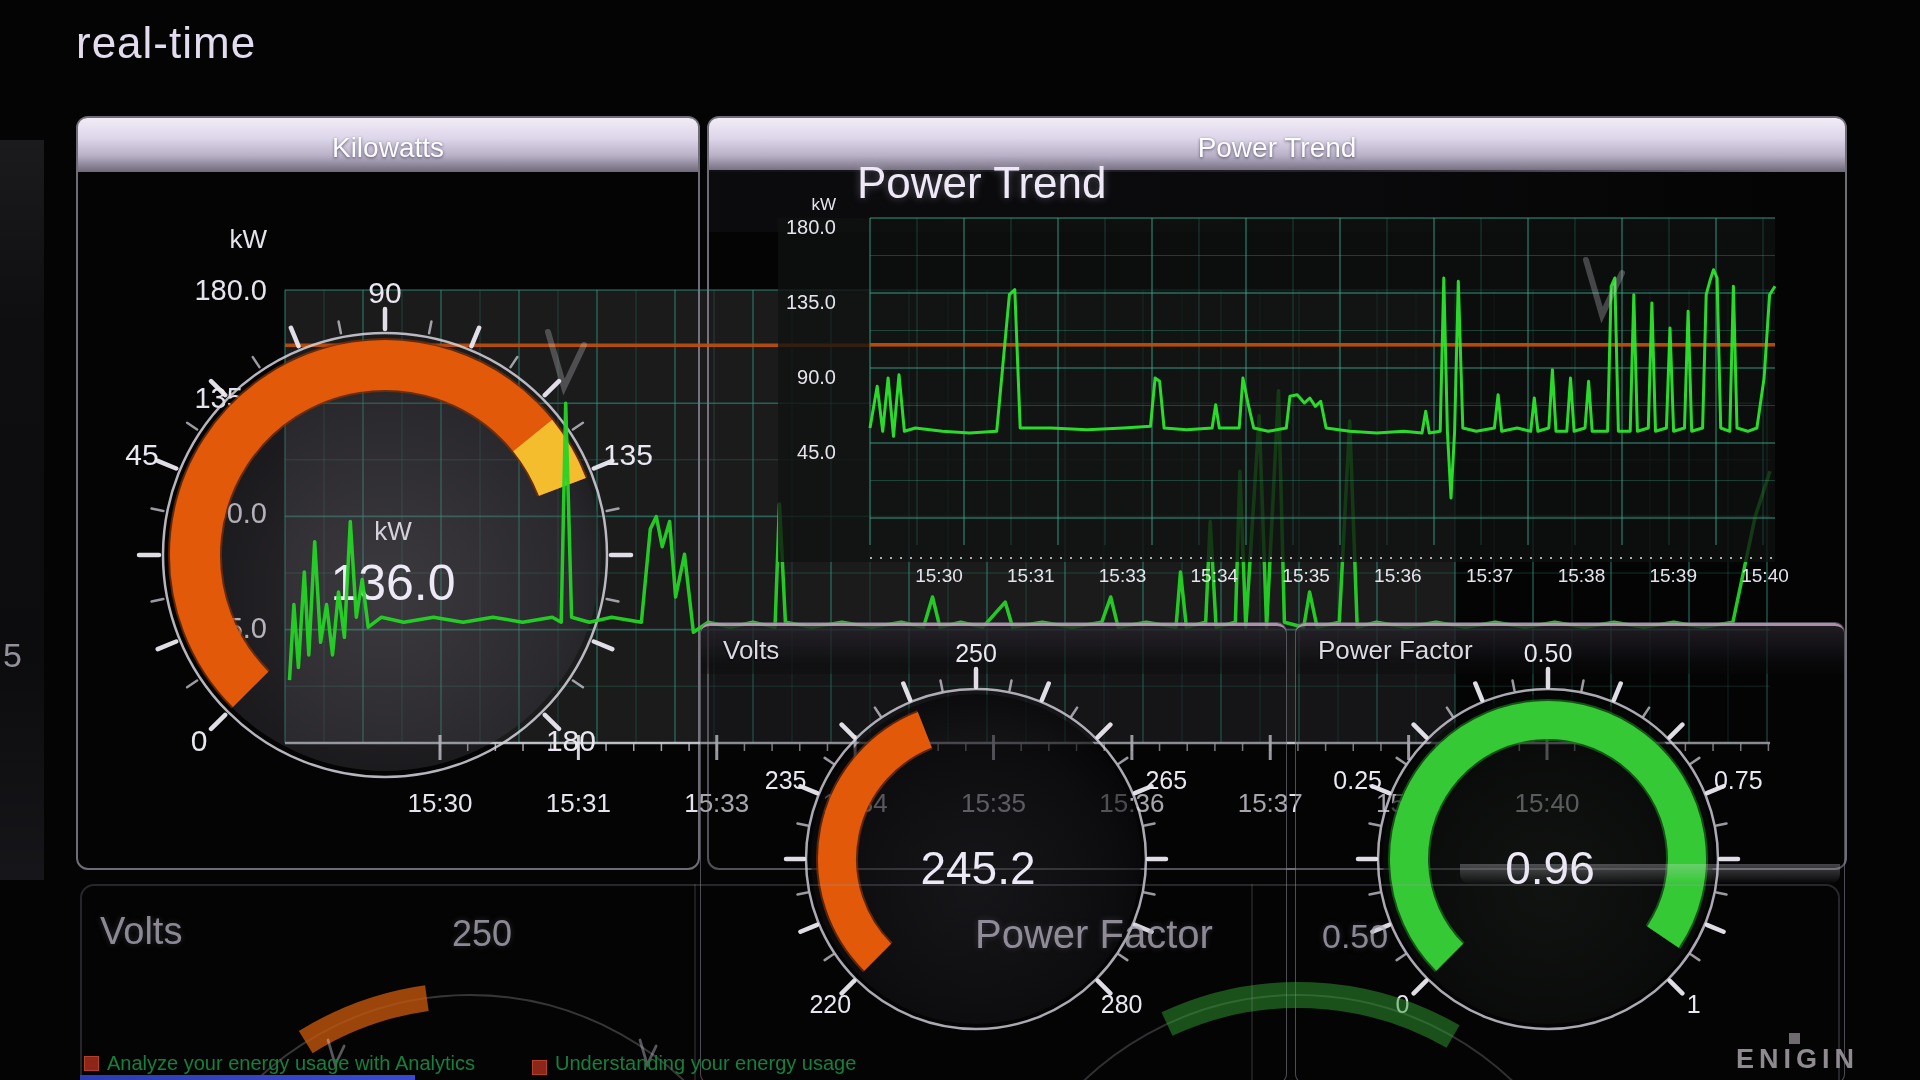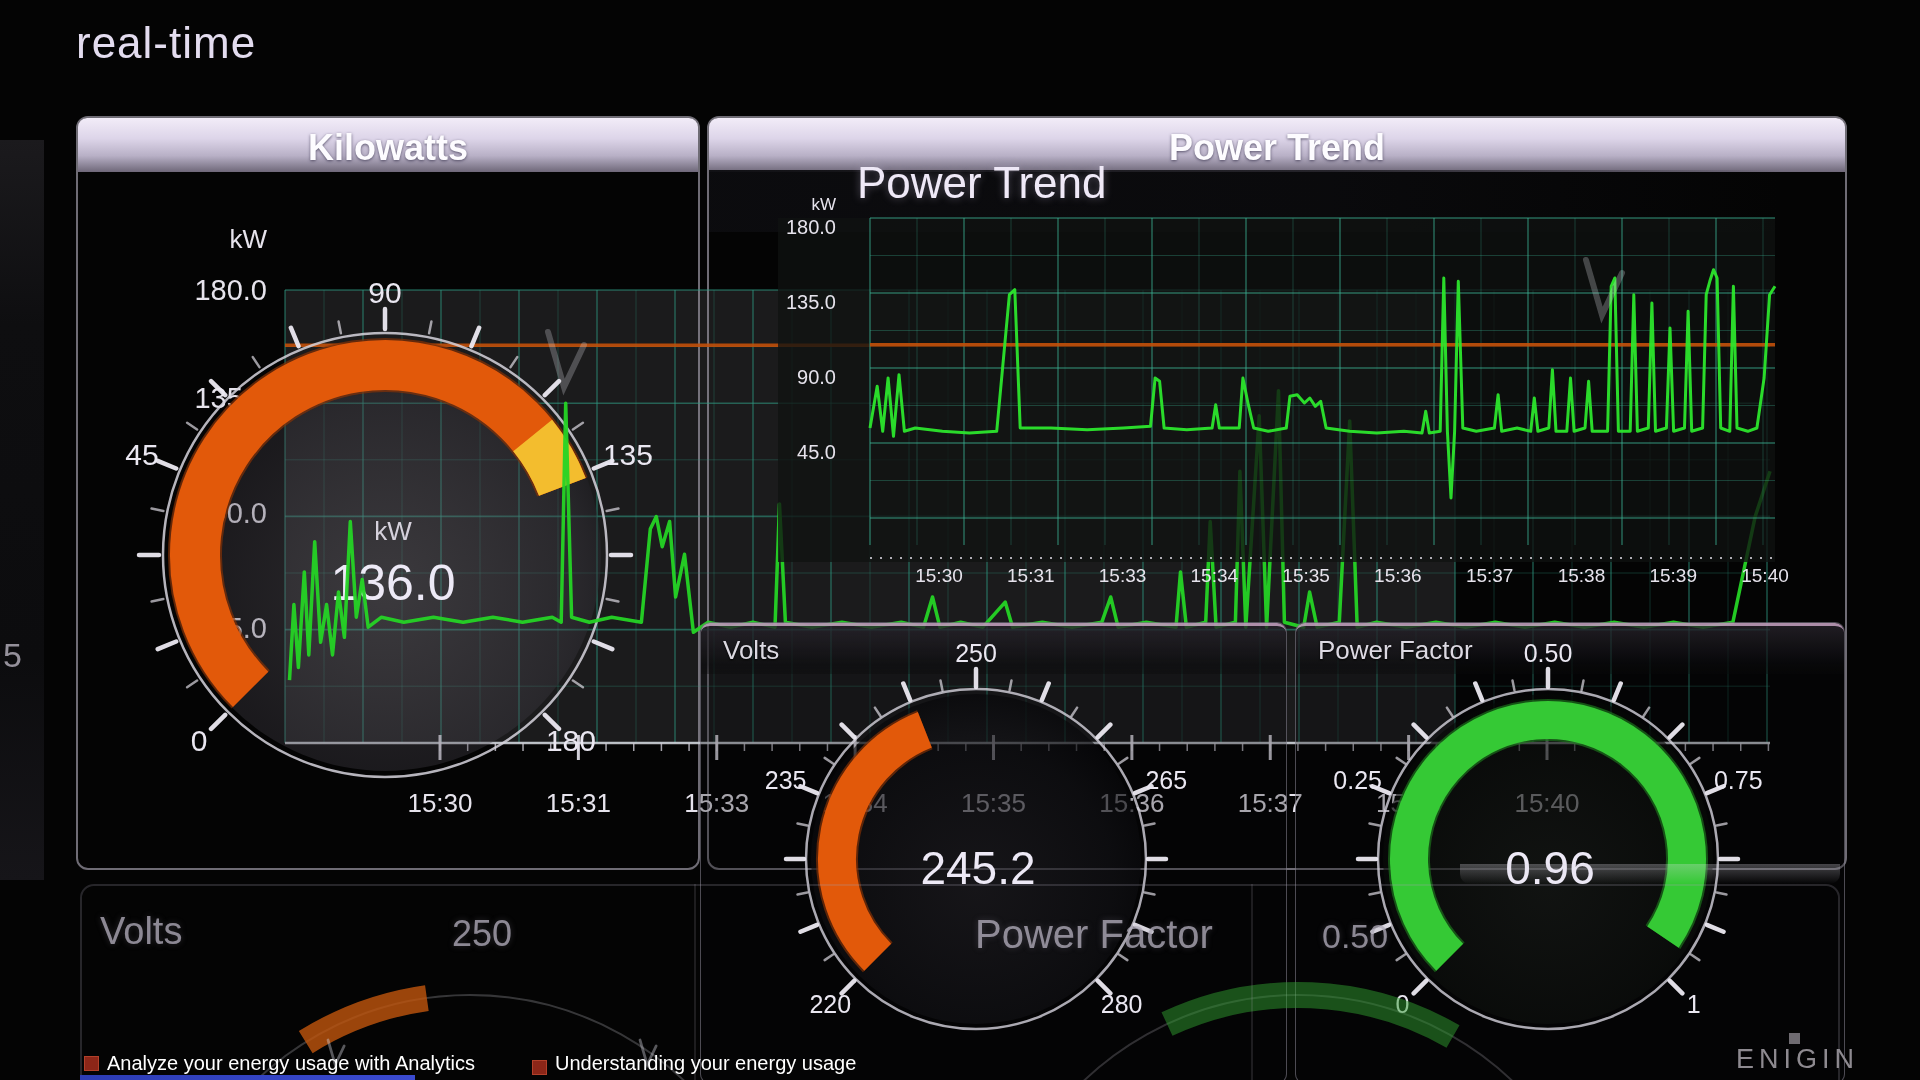--- a/index.html
+++ b/index.html
@@ -10,21 +10,21 @@
 
   #page-title{left:76px;top:18px;font-size:44px;color:#e3dcef;letter-spacing:1px;}
   #left-strip{left:0;top:140px;width:44px;height:740px;
       background:linear-gradient(180deg,#1b1a1d 0%,#0e0e10 25%,#0c0c0e 70%,#161519 100%);}
   #left-edge-label{left:3px;top:636px;font-size:34px;color:#95919b;}
 
   .panel{position:absolute;border:2px solid rgba(200,195,212,.55);border-radius:12px;background:transparent;}
   .panel-header{position:absolute;left:0;top:0;right:0;height:54px;border-radius:9px 9px 0 0;
       background:linear-gradient(180deg,#f2ecf8 0%,#ddd5e9 38%,#b8b0c6 70%,#6f6879 100%);
       display:flex;align-items:center;justify-content:center;}
-  .panel-header .title{font-size:36px;font-weight:bold;color:#fdfcff;text-shadow:0 1px 3px rgba(60,55,80,.8);margin-top:6px;}
+  .panel-header .title{font-size:28px;font-weight:normal;color:#fdfcff;text-shadow:0 1px 3px rgba(60,55,80,.8);margin-top:6px;}
   #panel-kilowatts{left:76px;top:116px;width:620px;height:750px;}
   #panel-powertrend{left:707px;top:116px;width:1136px;height:750px;}
   #pt-dark-band{left:709px;top:170px;width:1130px;height:62px;
       background:linear-gradient(90deg,rgba(12,12,15,.95) 0%,rgba(12,12,15,.75) 55%,rgba(12,12,15,0) 95%);}
   #panel-sheen{left:1460px;top:864px;width:380px;height:20px;border-radius:0 0 10px 10px;
       background:linear-gradient(180deg,rgba(222,219,230,.30),rgba(222,219,230,0));}
 
   .sub-panel{position:absolute;border:1px solid rgba(150,145,162,.5);border-radius:10px;
       background:rgba(8,8,10,.28);}
   .sub-header{position:absolute;left:0;top:0;right:0;height:48px;border-radius:9px 9px 0 0;
@@ -39,25 +39,25 @@
   #ghost-pt-title{left:857px;top:158px;font-size:44px;color:#efe9f7;text-shadow:0 0 8px rgba(180,170,200,.45);}
   #ghost-volts-label{left:100px;top:910px;font-size:38px;}
   #ghost-volts-value{left:452px;top:913px;font-size:36px;}
   #ghost-pf-label{left:975px;top:912px;font-size:40px;}
   #ghost-pf-value{left:1322px;top:917px;font-size:34px;}
   #ghost-panel{left:80px;top:884px;width:1756px;height:260px;border:2px solid rgba(165,160,176,.22);border-radius:14px;}
   .ghost-divider{top:884px;width:2px;height:196px;background:rgba(165,160,176,.16);}
 
   .footer-item{position:absolute;display:flex;align-items:center;gap:8px;pointer-events:auto;}
   .footer-icon{width:13px;height:13px;background:#8c2618;border:1px solid #b2402a;}
-  .footer-label{font-size:20px;color:#ffffff;}
+  .footer-label{font-size:20px;color:#15803d;}
   #footer-item-1{left:84px;top:1052px;}
   #footer-item-2{left:532px;top:1052px;align-items:flex-end;}
   #blue-bar{left:80px;top:1075px;width:335px;height:5px;background:linear-gradient(90deg,#2c3cb4,#3a4ad0);}
-  #brand-logo{left:1736px;top:1044px;font-size:27px;font-weight:normal;letter-spacing:5px;color:#8e8a90;}
+  #brand-logo{left:1736px;top:1044px;font-size:27px;font-weight:bold;letter-spacing:5px;color:#8e8a90;}
   #brand-dot{left:1789px;top:1033px;width:11px;height:11px;background:#6f6b71;}
 </style>
 </head>
 <body>
 
 <div id="stage">
 
   <div class="abs" id="page-title">real-time</div>
   <div class="abs" id="left-strip"></div>
   <div class="abs" id="left-edge-label">5</div>

